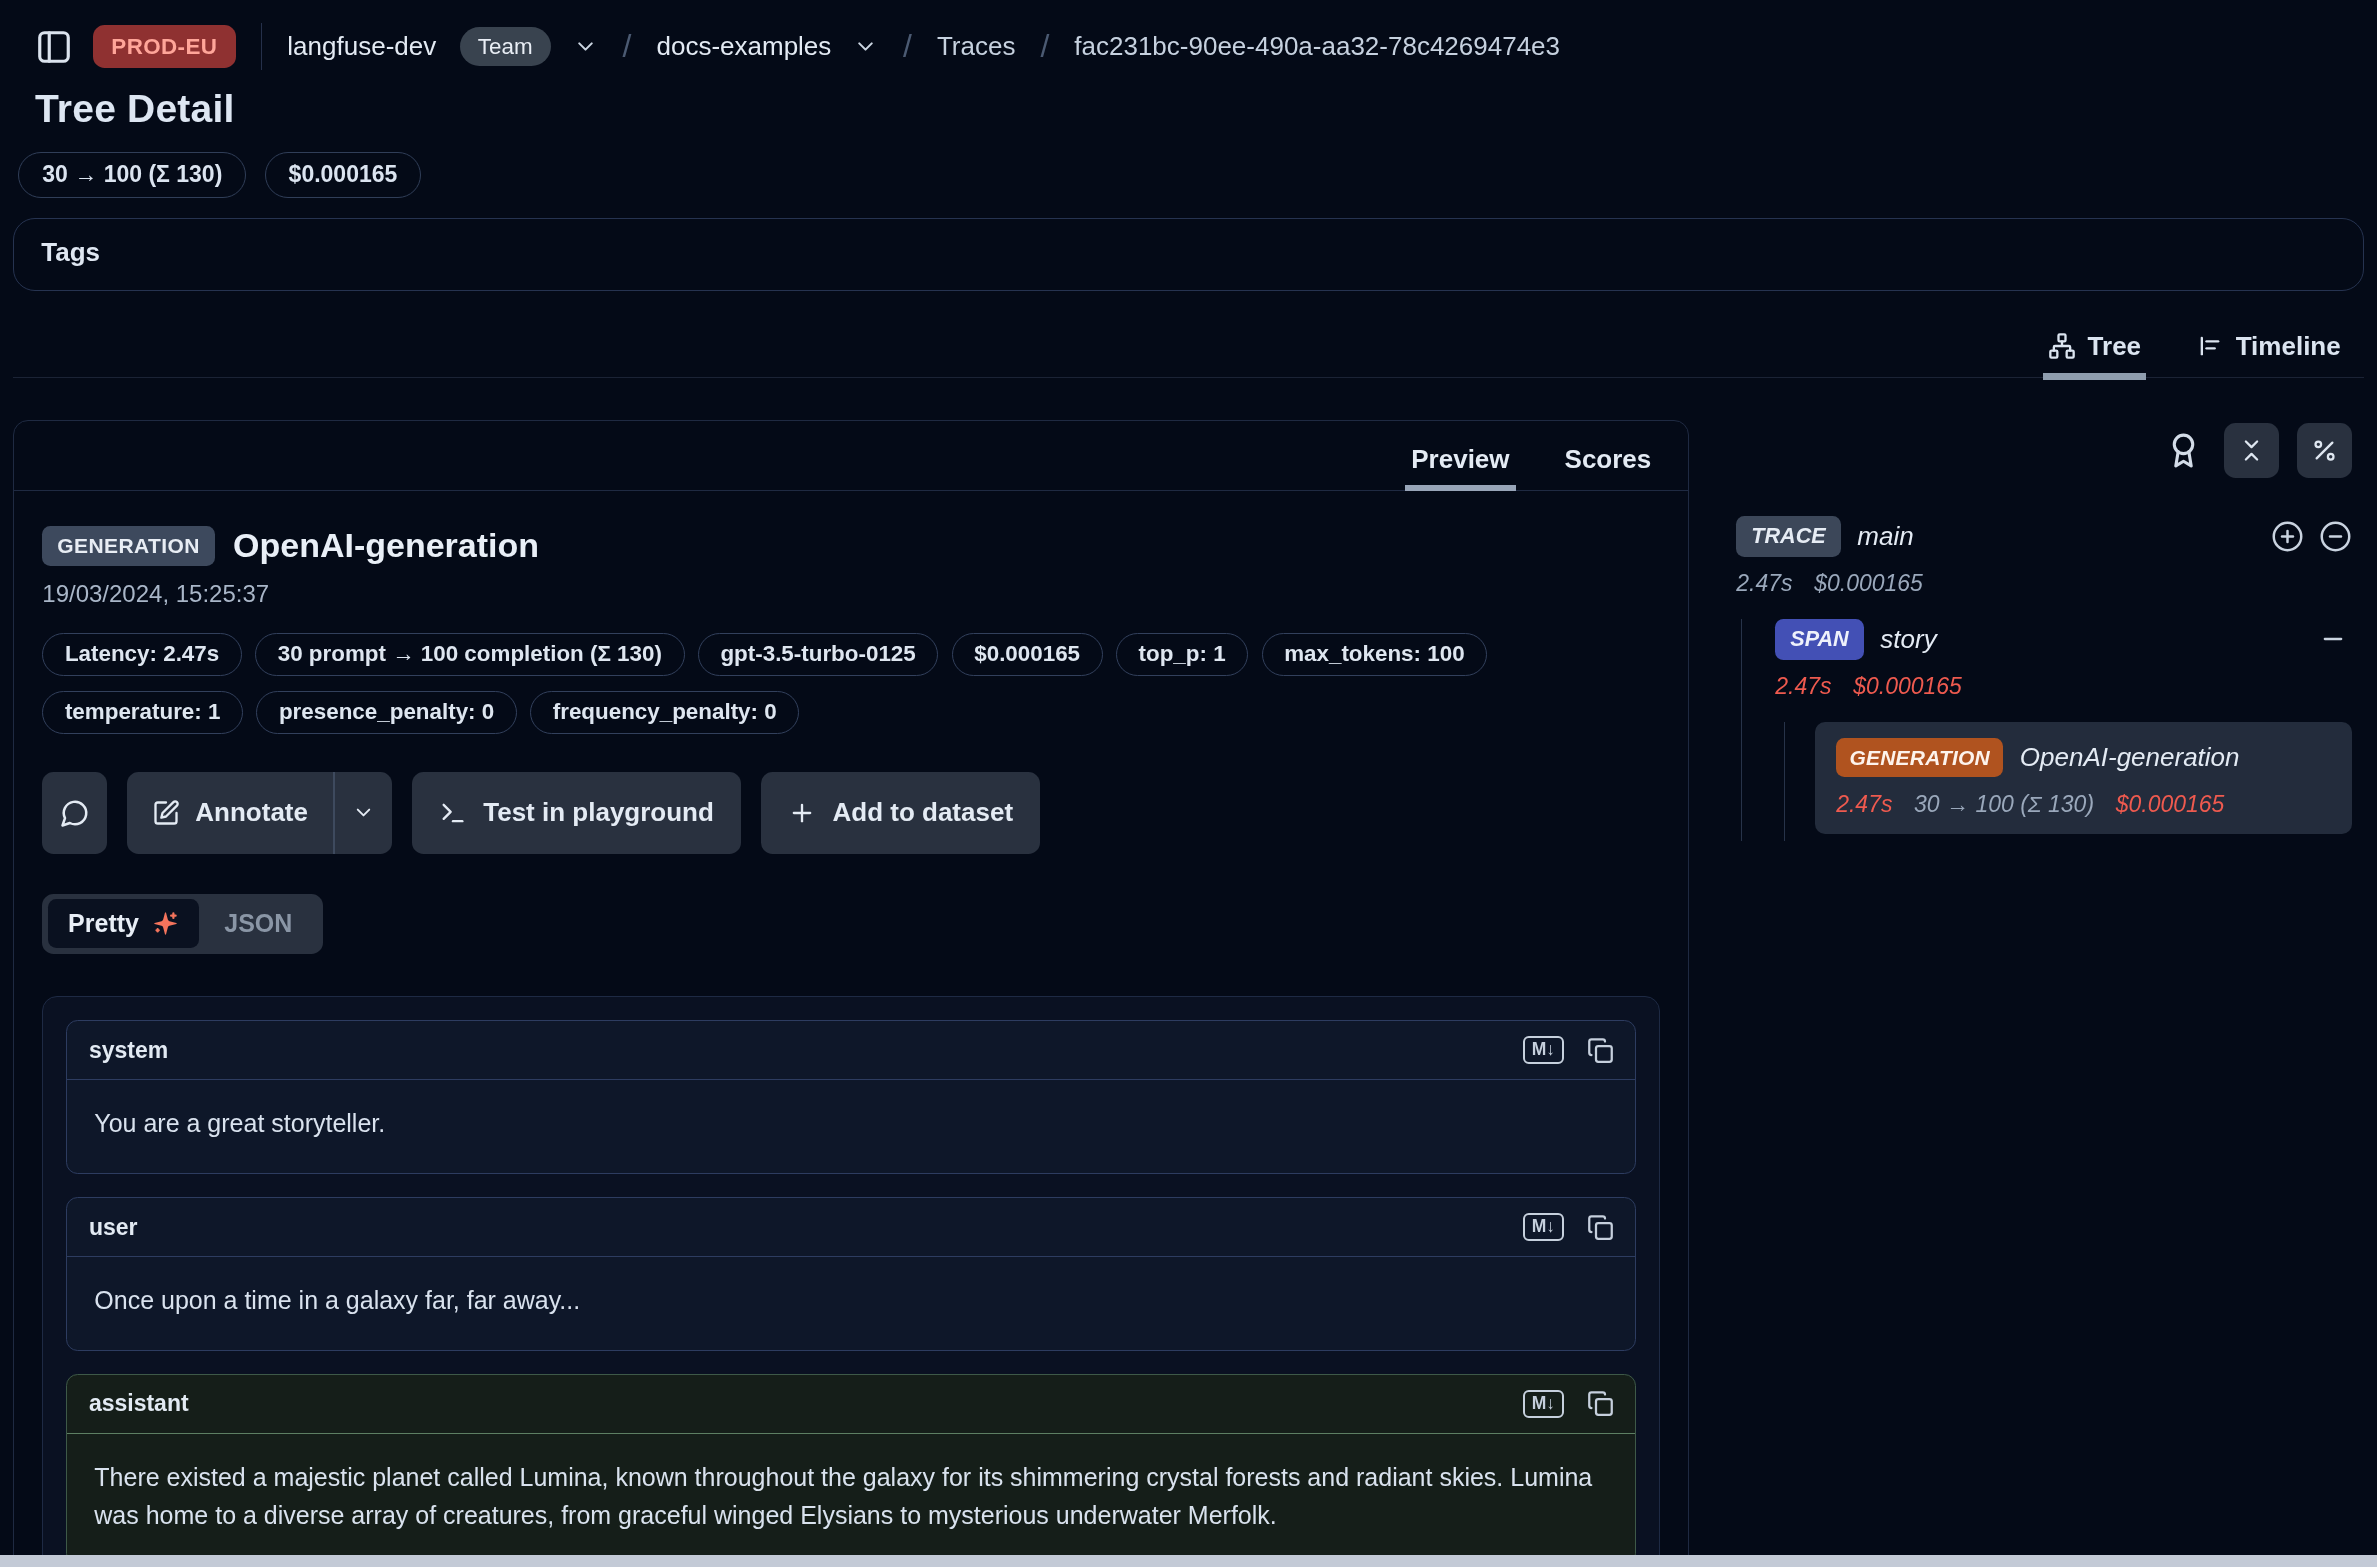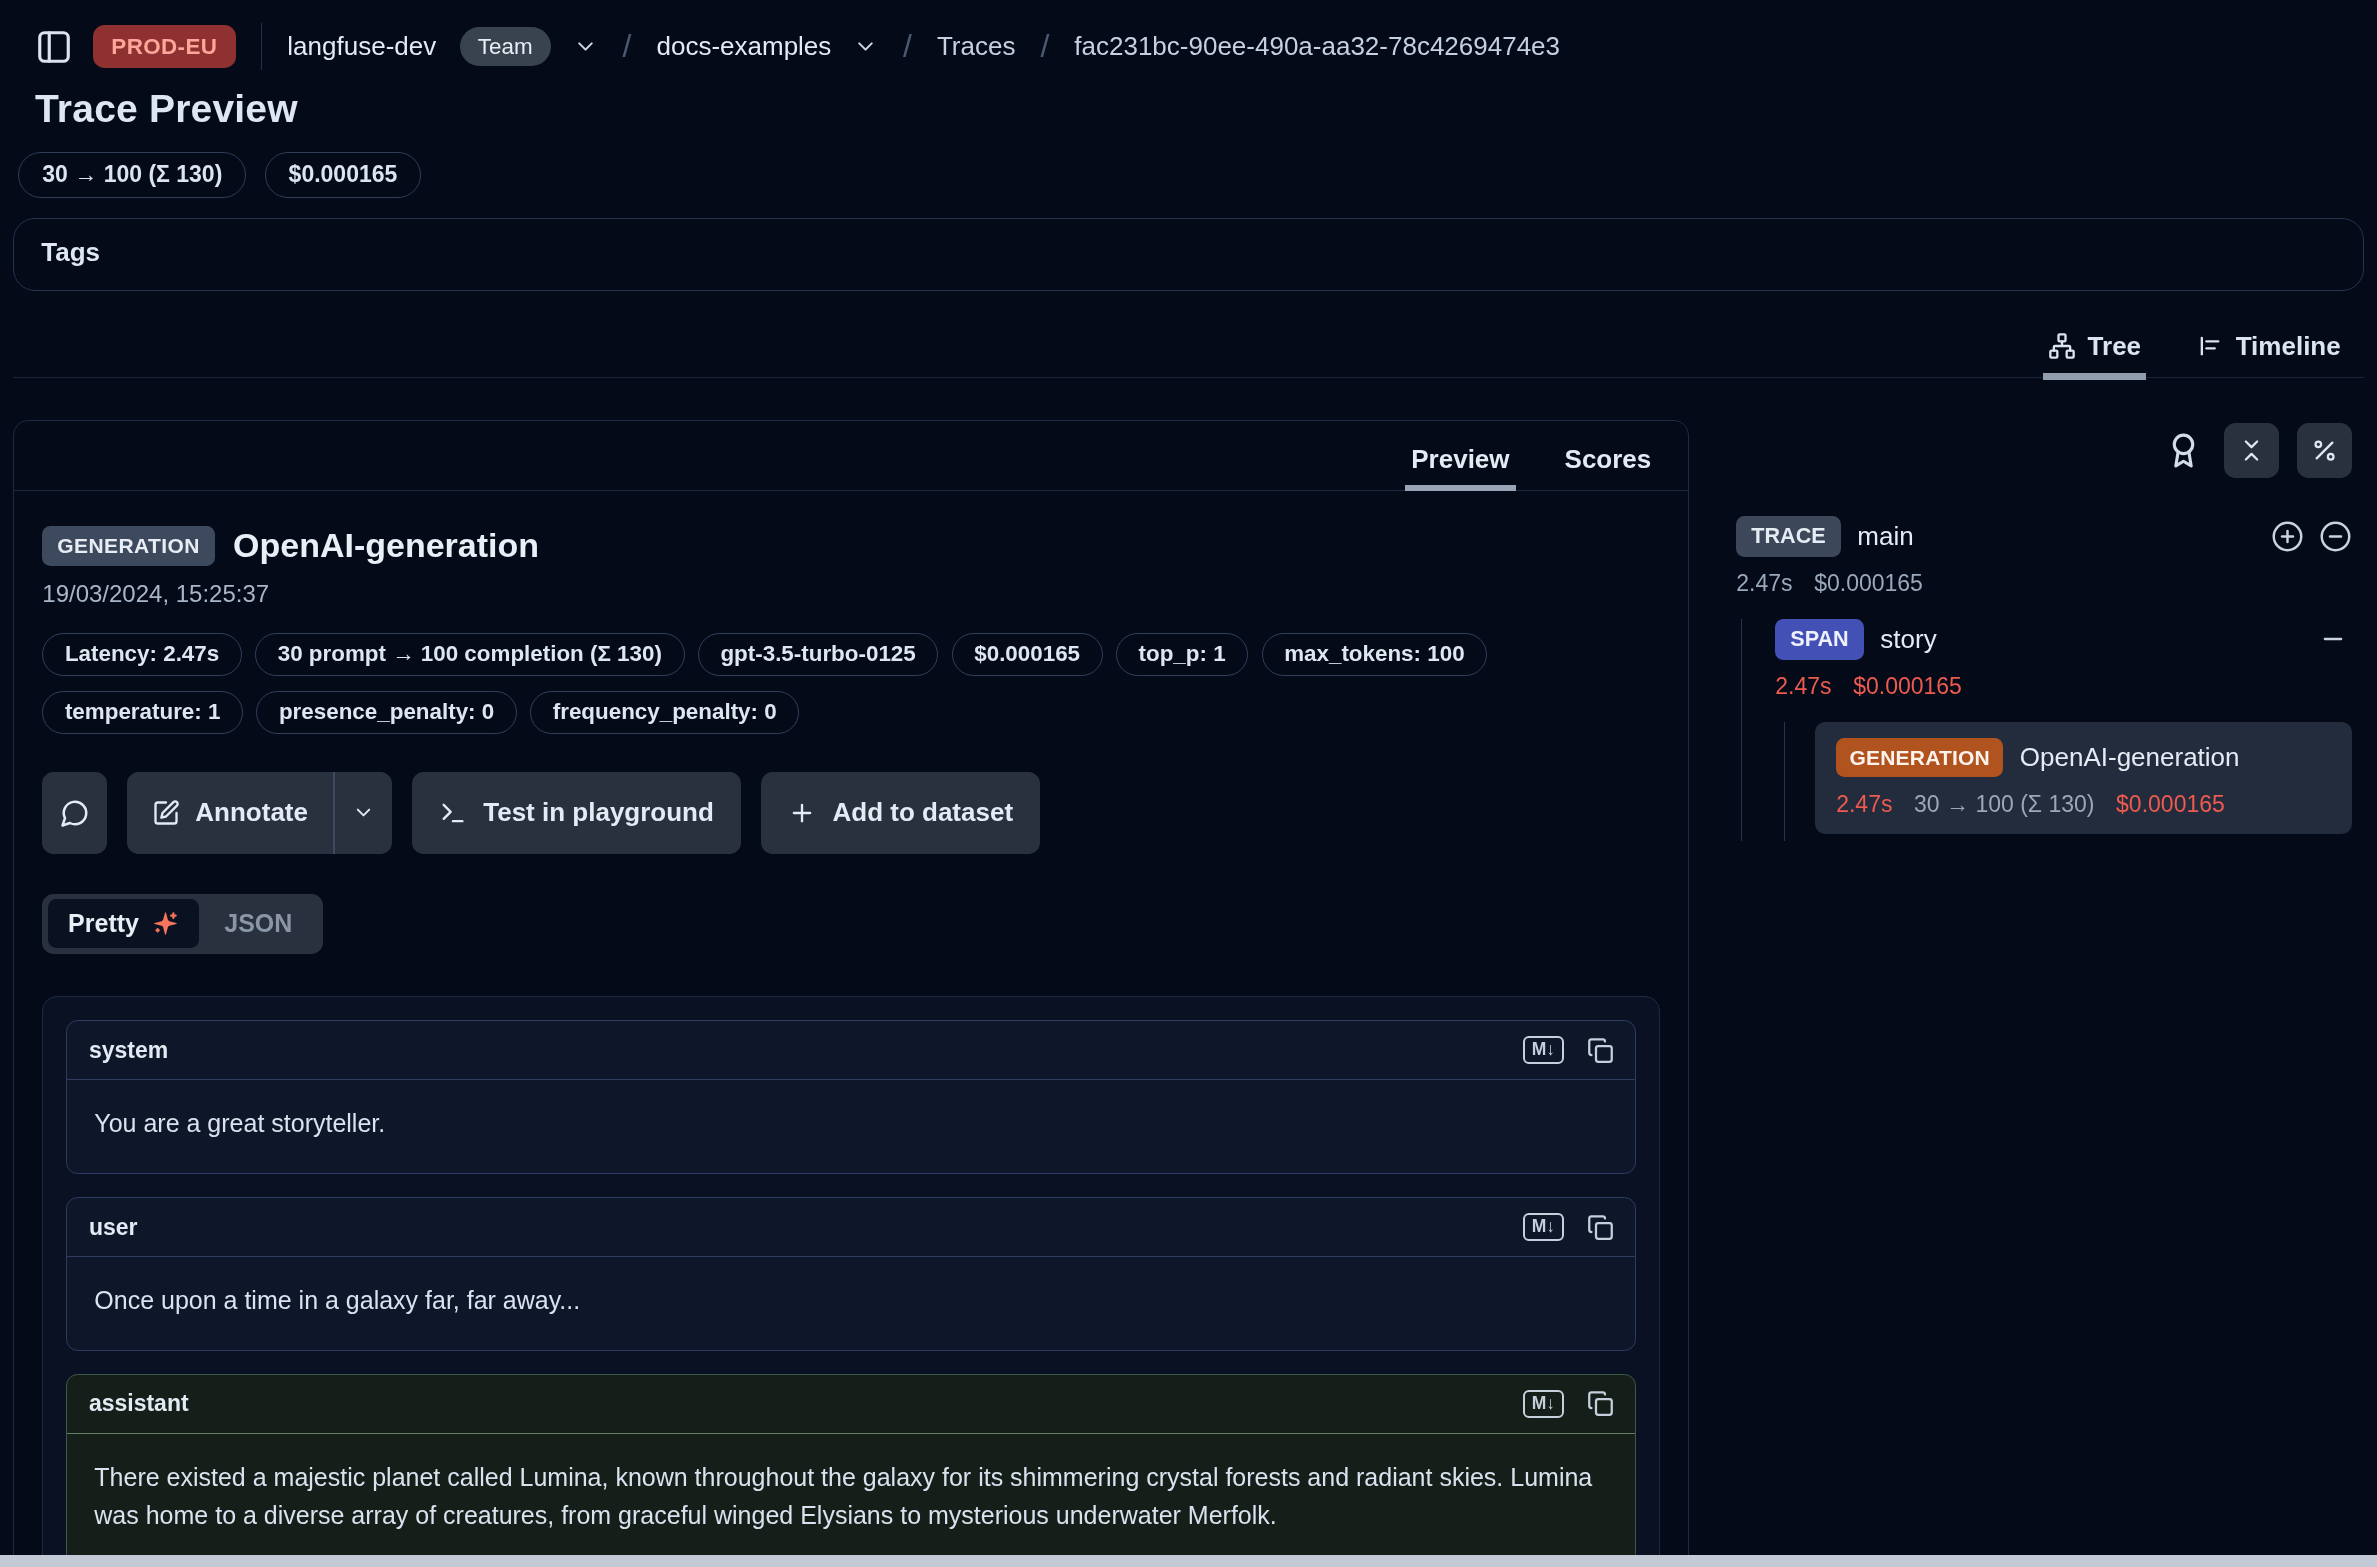--- a/index.html
+++ b/index.html
@@ -120,21 +120,21 @@
   .msg-head { display:flex; align-items:center; justify-content:space-between; padding:15px 21.6px; border-bottom:1.7px solid #2d3c60; }
   .msg-role { font-size:23px; font-weight:600; color:#e2eaf3; }
   .msg-icons { display:flex; align-items:center; gap:23px; color:#c6d0dd; }
   .md-chip { border:2.1px solid #c6d0dd; border-radius:5.8px; padding:0.8px 6.7px 2.5px; font-size:17.5px; font-weight:700; cursor:pointer; }
   .copy-ic { cursor:pointer; }
   .msg-body { padding:25px 27px 30px; font-size:25px; line-height:1.5; color:#d9e2ee; }
   .msg.assistant { background:#151e19; border-color:#3e5948; }
   .msg.assistant .msg-head { border-bottom-color:#5d7f63; }
 
   
-  .tree-panel { flex:1; padding:3.3px 15px 0 0; }
+  .tree-panel { flex:1; padding:3.3px 15px 0 0;font-style:italic; }
   .tree-toolbar { display:flex; justify-content:flex-end; align-items:center; gap:18.3px; margin-bottom:38px; }
   .tool-btn { width:55px; height:55px; background:#29313f; border-radius:11.6px; display:flex; align-items:center; justify-content:center; color:#dfe7f1; cursor:pointer; }
   .award { color:#d3dce8; margin-right:3.3px; cursor:pointer; }
 
   .node-row { display:flex; align-items:center; gap:16.6px; }
   .node-name { font-size:26px; font-weight:500; color:#e4ebf4; }
   .node-spacer { flex:1; }
   .circle-btns { display:flex; align-items:center; gap:15px; color:#c9d3e0; }
   .node-metrics { display:flex; gap:21.6px; font-size:23px; margin:13.3px 0 21.6px; }
   .m-gray { color:#9aa8bb; }
@@ -179,21 +179,21 @@
         <path d="m6 9 6 6 6-6"></path>
       </svg>
   </span>
   <span class="bc-slash">/</span>
   <span class="bc-muted">Traces</span>
   <span class="bc-slash">/</span>
   <span class="bc-muted">fac231bc-90ee-490a-aa32-78c4269474e3</span>
 </div>
 
 <div class="title-row">
-  <div class="page-title">Trace Preview</div>
+  <div class="page-title">Tree Detail</div>
 </div>
 
 <div class="summary-row">
   <span class="pill">30 → 100 (Σ 130)</span>
   <span class="pill">$0.000165</span>
 </div>
 
 <div class="tags-box">
   <span class="tags-label">Tags</span>
 </div>

